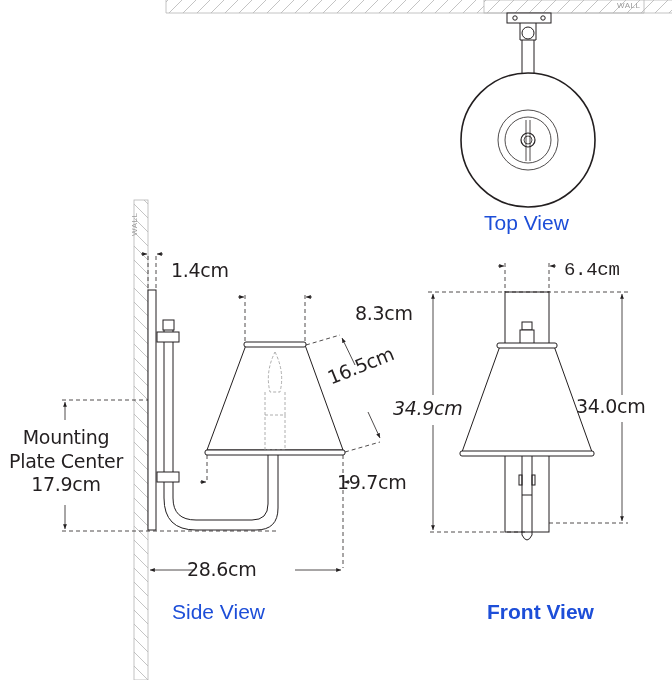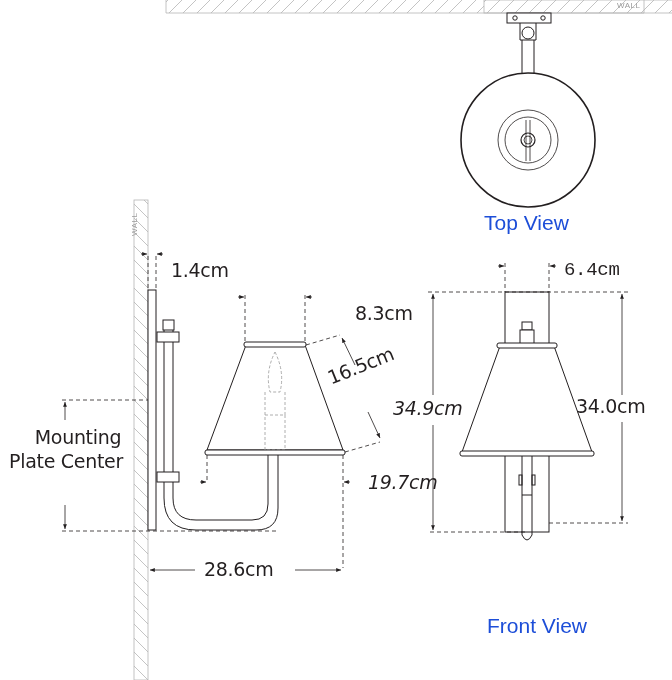--- a/index.html
+++ b/index.html
@@ -153,27 +153,29 @@
       <path d="M622,395 L622,294" marker-end="url(#arr)"></path>
       <path d="M622,422 L622,521" marker-end="url(#arr)"></path>
       <line x1="549" y1="523" x2="628" y2="523" stroke-dasharray="4,3"></line>
     </g>
   </svg>
 
   <div class="lbl wall-text" style="left:617px; top:2px;">WALL</div>
   <div class="lbl wall-text" style="left:131px; top:236px; transform: rotate(-90deg); transform-origin: left top;">WALL</div>
 
   <div class="lbl view" style="left:484px; top:212px;">Top View</div>
-  <div class="lbl view" style="left:487px; top:615px;">Front View</div>
+  <div class="lbl view" style="left:172px; top:601px;">Side View</div>
+  <div class="lbl view" style="left:487px; top:601px;font-weight:bold;">Front View</div>
 
   <div class="lbl dim" style="left:171px; top:261px;">1.4cm</div>
   <div class="lbl dim" style="left:315px; top:304px;margin-left:40px;">8.3cm</div>
   <div class="lbl dim" style="left:325px; top:370px; transform: rotate(-22deg); transform-origin: left top;">16.5cm</div>
-  <div class="lbl dim" style="left:368px; top:473px;font-style:italic;">19.7cm</div>
-  <div class="lbl dim" style="left:204px; top:560px;">28.6cm</div>
+  <div class="lbl dim" style="left:337px; top:473px;">19.7cm</div>
+  <div class="lbl dim" style="left:187px; top:560px;">28.6cm</div>
 
-  <div class="lbl dim center" style="left:0px; top:428px; width:132px;margin-left:12px;">Mounting</div>
+  <div class="lbl dim center" style="left:0px; top:428px; width:132px;">Mounting</div>
   <div class="lbl dim center" style="left:0px; top:452px; width:132px;">Plate Center</div>
+  <div class="lbl dim center" style="left:0px; top:475px; width:132px;">17.9cm</div>
 
   <div class="lbl dim" style="left:564px; top:261px;font-family:Liberation Mono, monospace;">6.4cm</div>
   <div class="lbl dim" style="left:393px; top:399px;font-style:italic;">34.9cm</div>
   <div class="lbl dim" style="left:576px; top:397px;">34.0cm</div>
 </div>
 
 </body></html>

